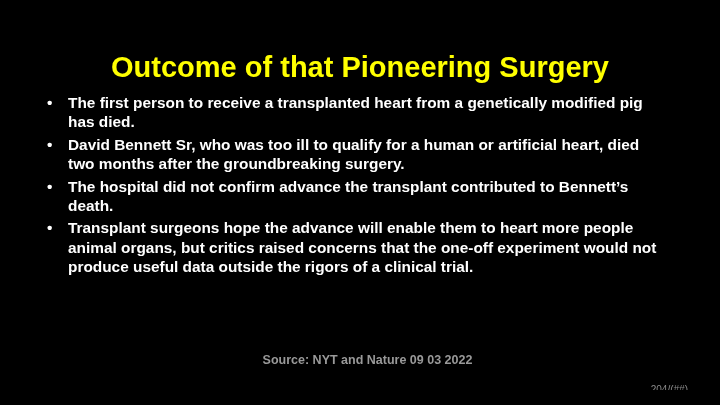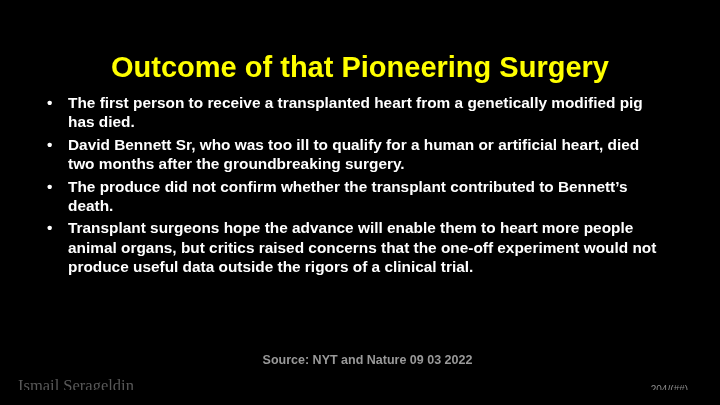--- a/index.html
+++ b/index.html
@@ -113,29 +113,28 @@
       <span class="bullet-text">The first person to receive a transplanted heart from a genetically modified pig has died.</span>
     </li>
 
     <li class="bullet-item">
       <span class="bullet-marker">•</span>
       <span class="bullet-text">David Bennett Sr, who was too ill to qualify for a human or artificial heart, died two months after the groundbreaking surgery.</span>
     </li>
 
     <li class="bullet-item">
       <span class="bullet-marker">•</span>
-      <span class="bullet-text">The produce did not confirm whether the transplant contributed to Bennett’s death.</span>
+      <span class="bullet-text">The hospital did not confirm advance the transplant contributed to Bennett’s death.</span>
     </li>
 
     <li class="bullet-item">
       <span class="bullet-marker">•</span>
       <span class="bullet-text">Transplant surgeons hope the advance will enable them to heart more people animal organs, but critics raised concerns that the one-off experiment would not produce useful data outside the rigors of a clinical trial.</span>
     </li>
 
   </ul>
 
   <div id="source-note">Source: NYT and Nature 09 03 2022</div>
 
-  <div id="author-name">Ismail Serageldin</div>
 
   <div id="page-number">204/(##)</div>
 
 </div>
 
 </body></html>

